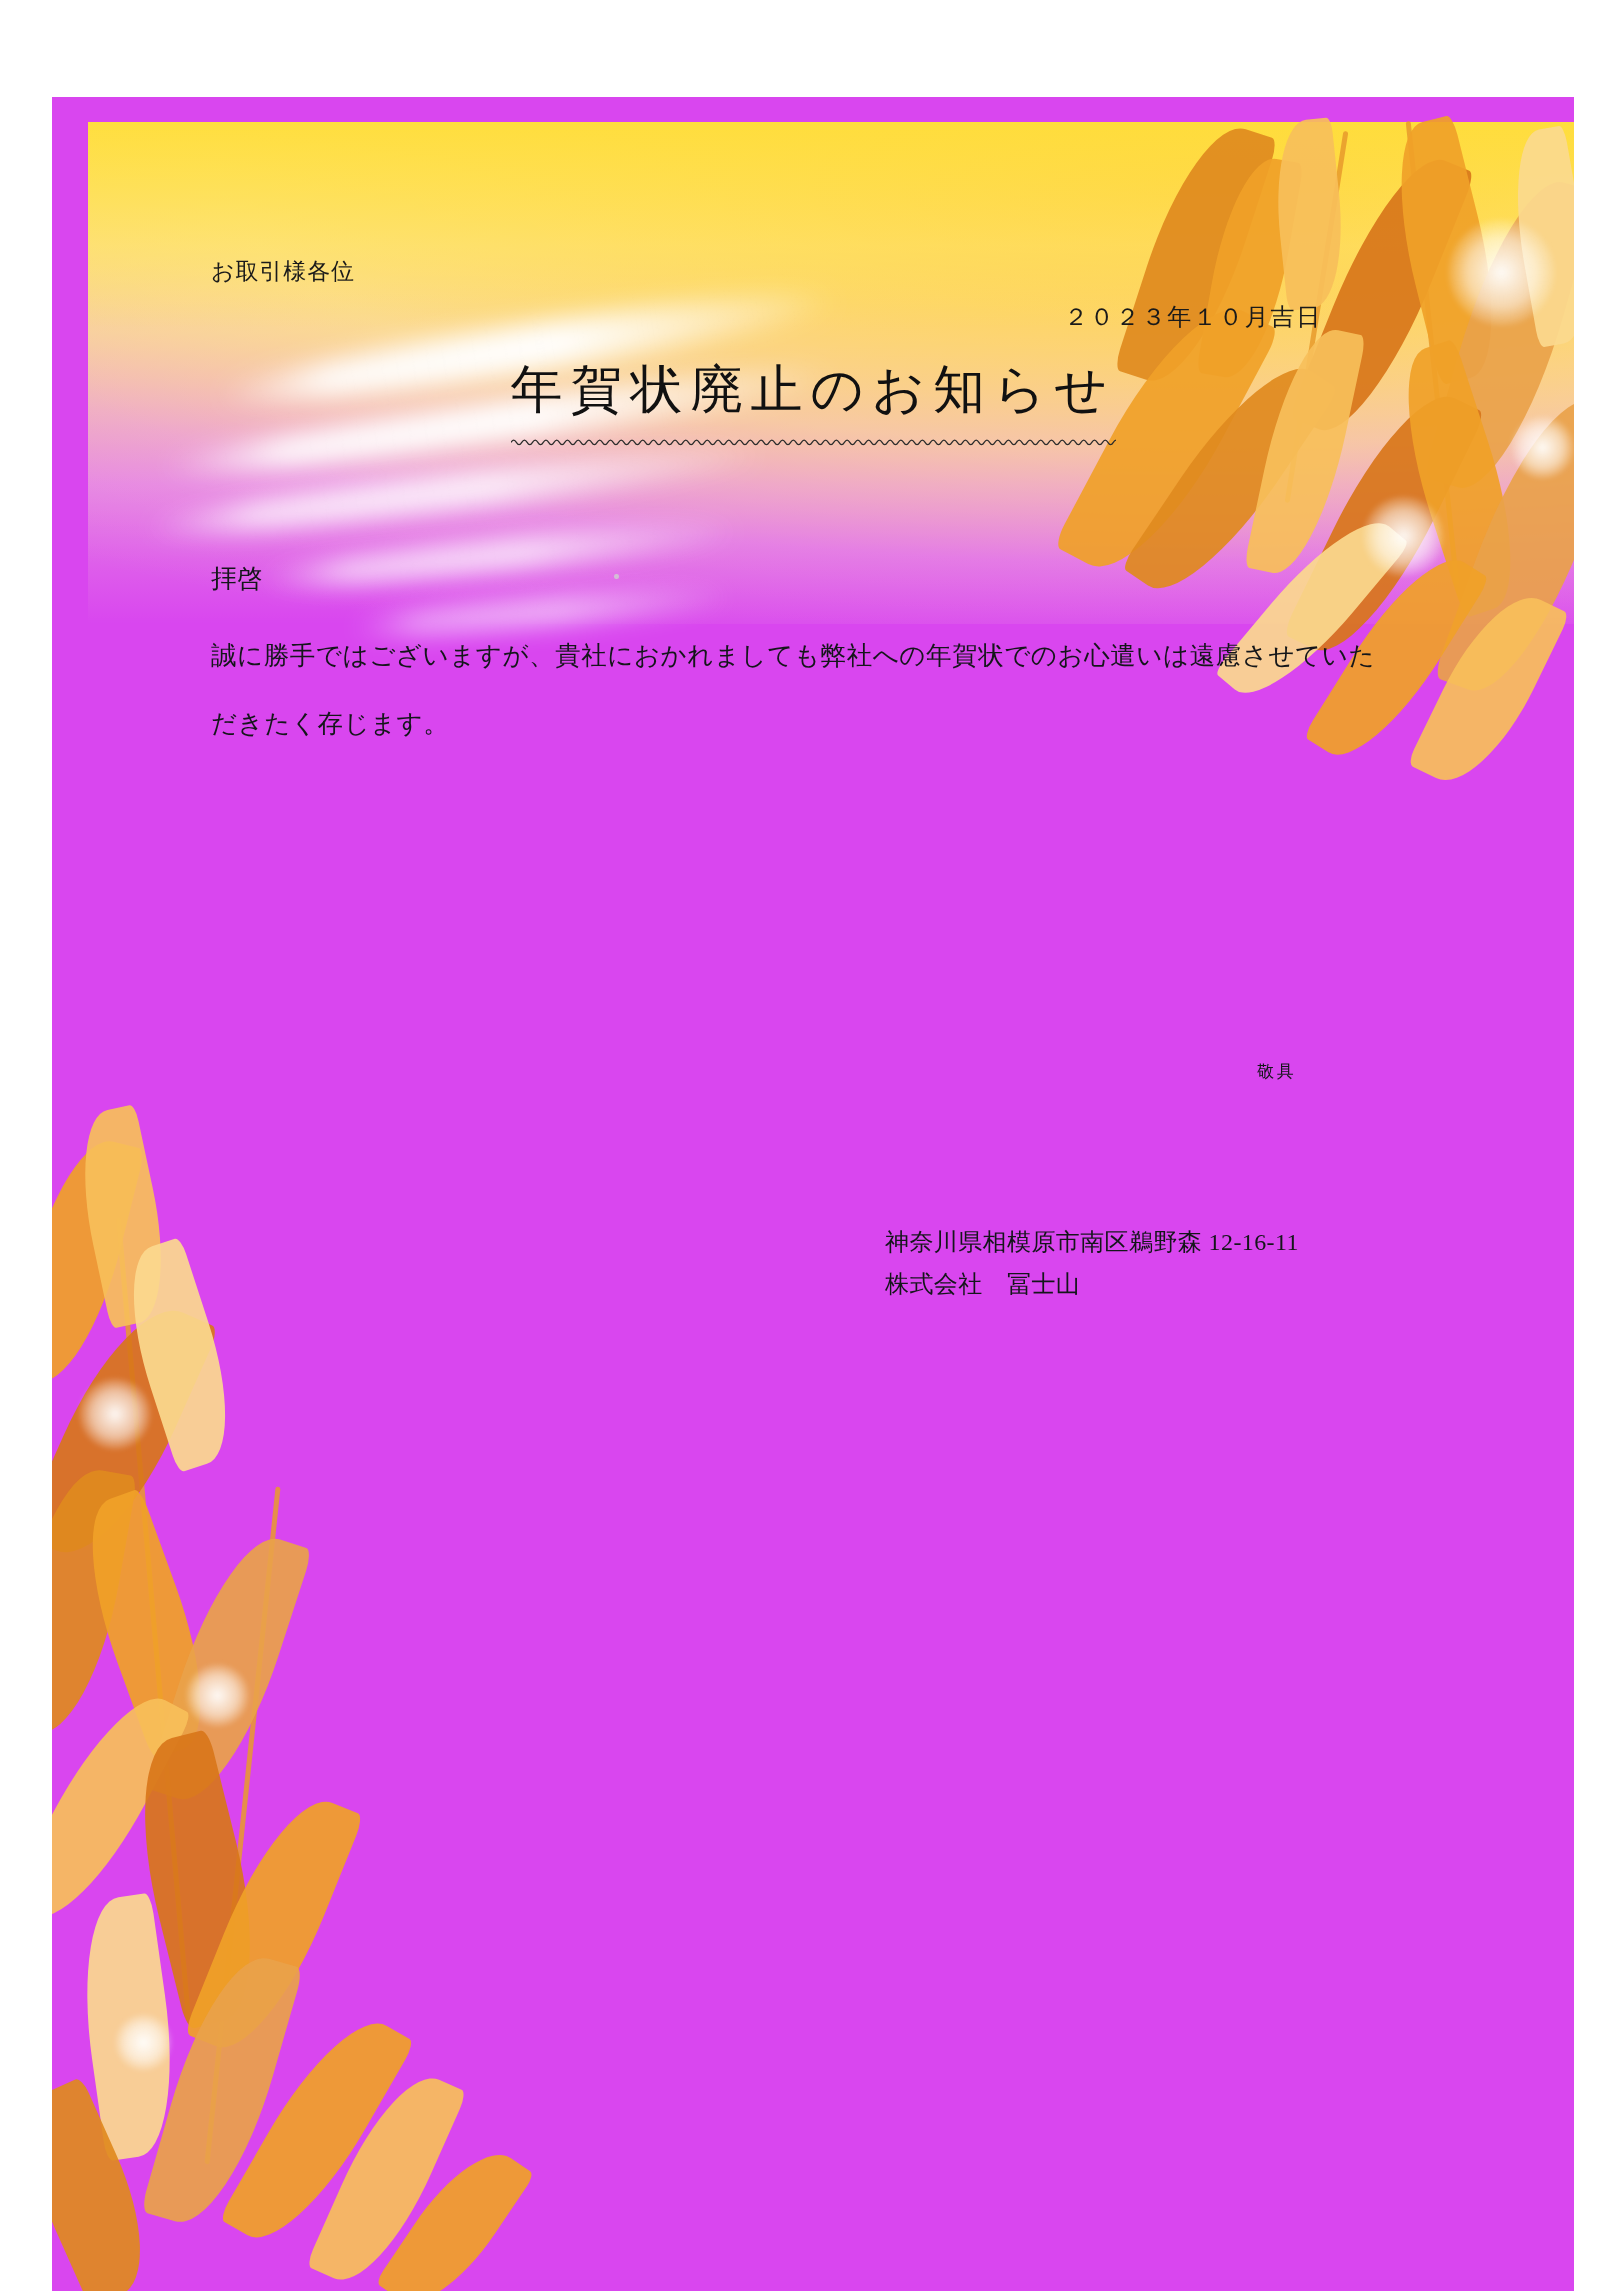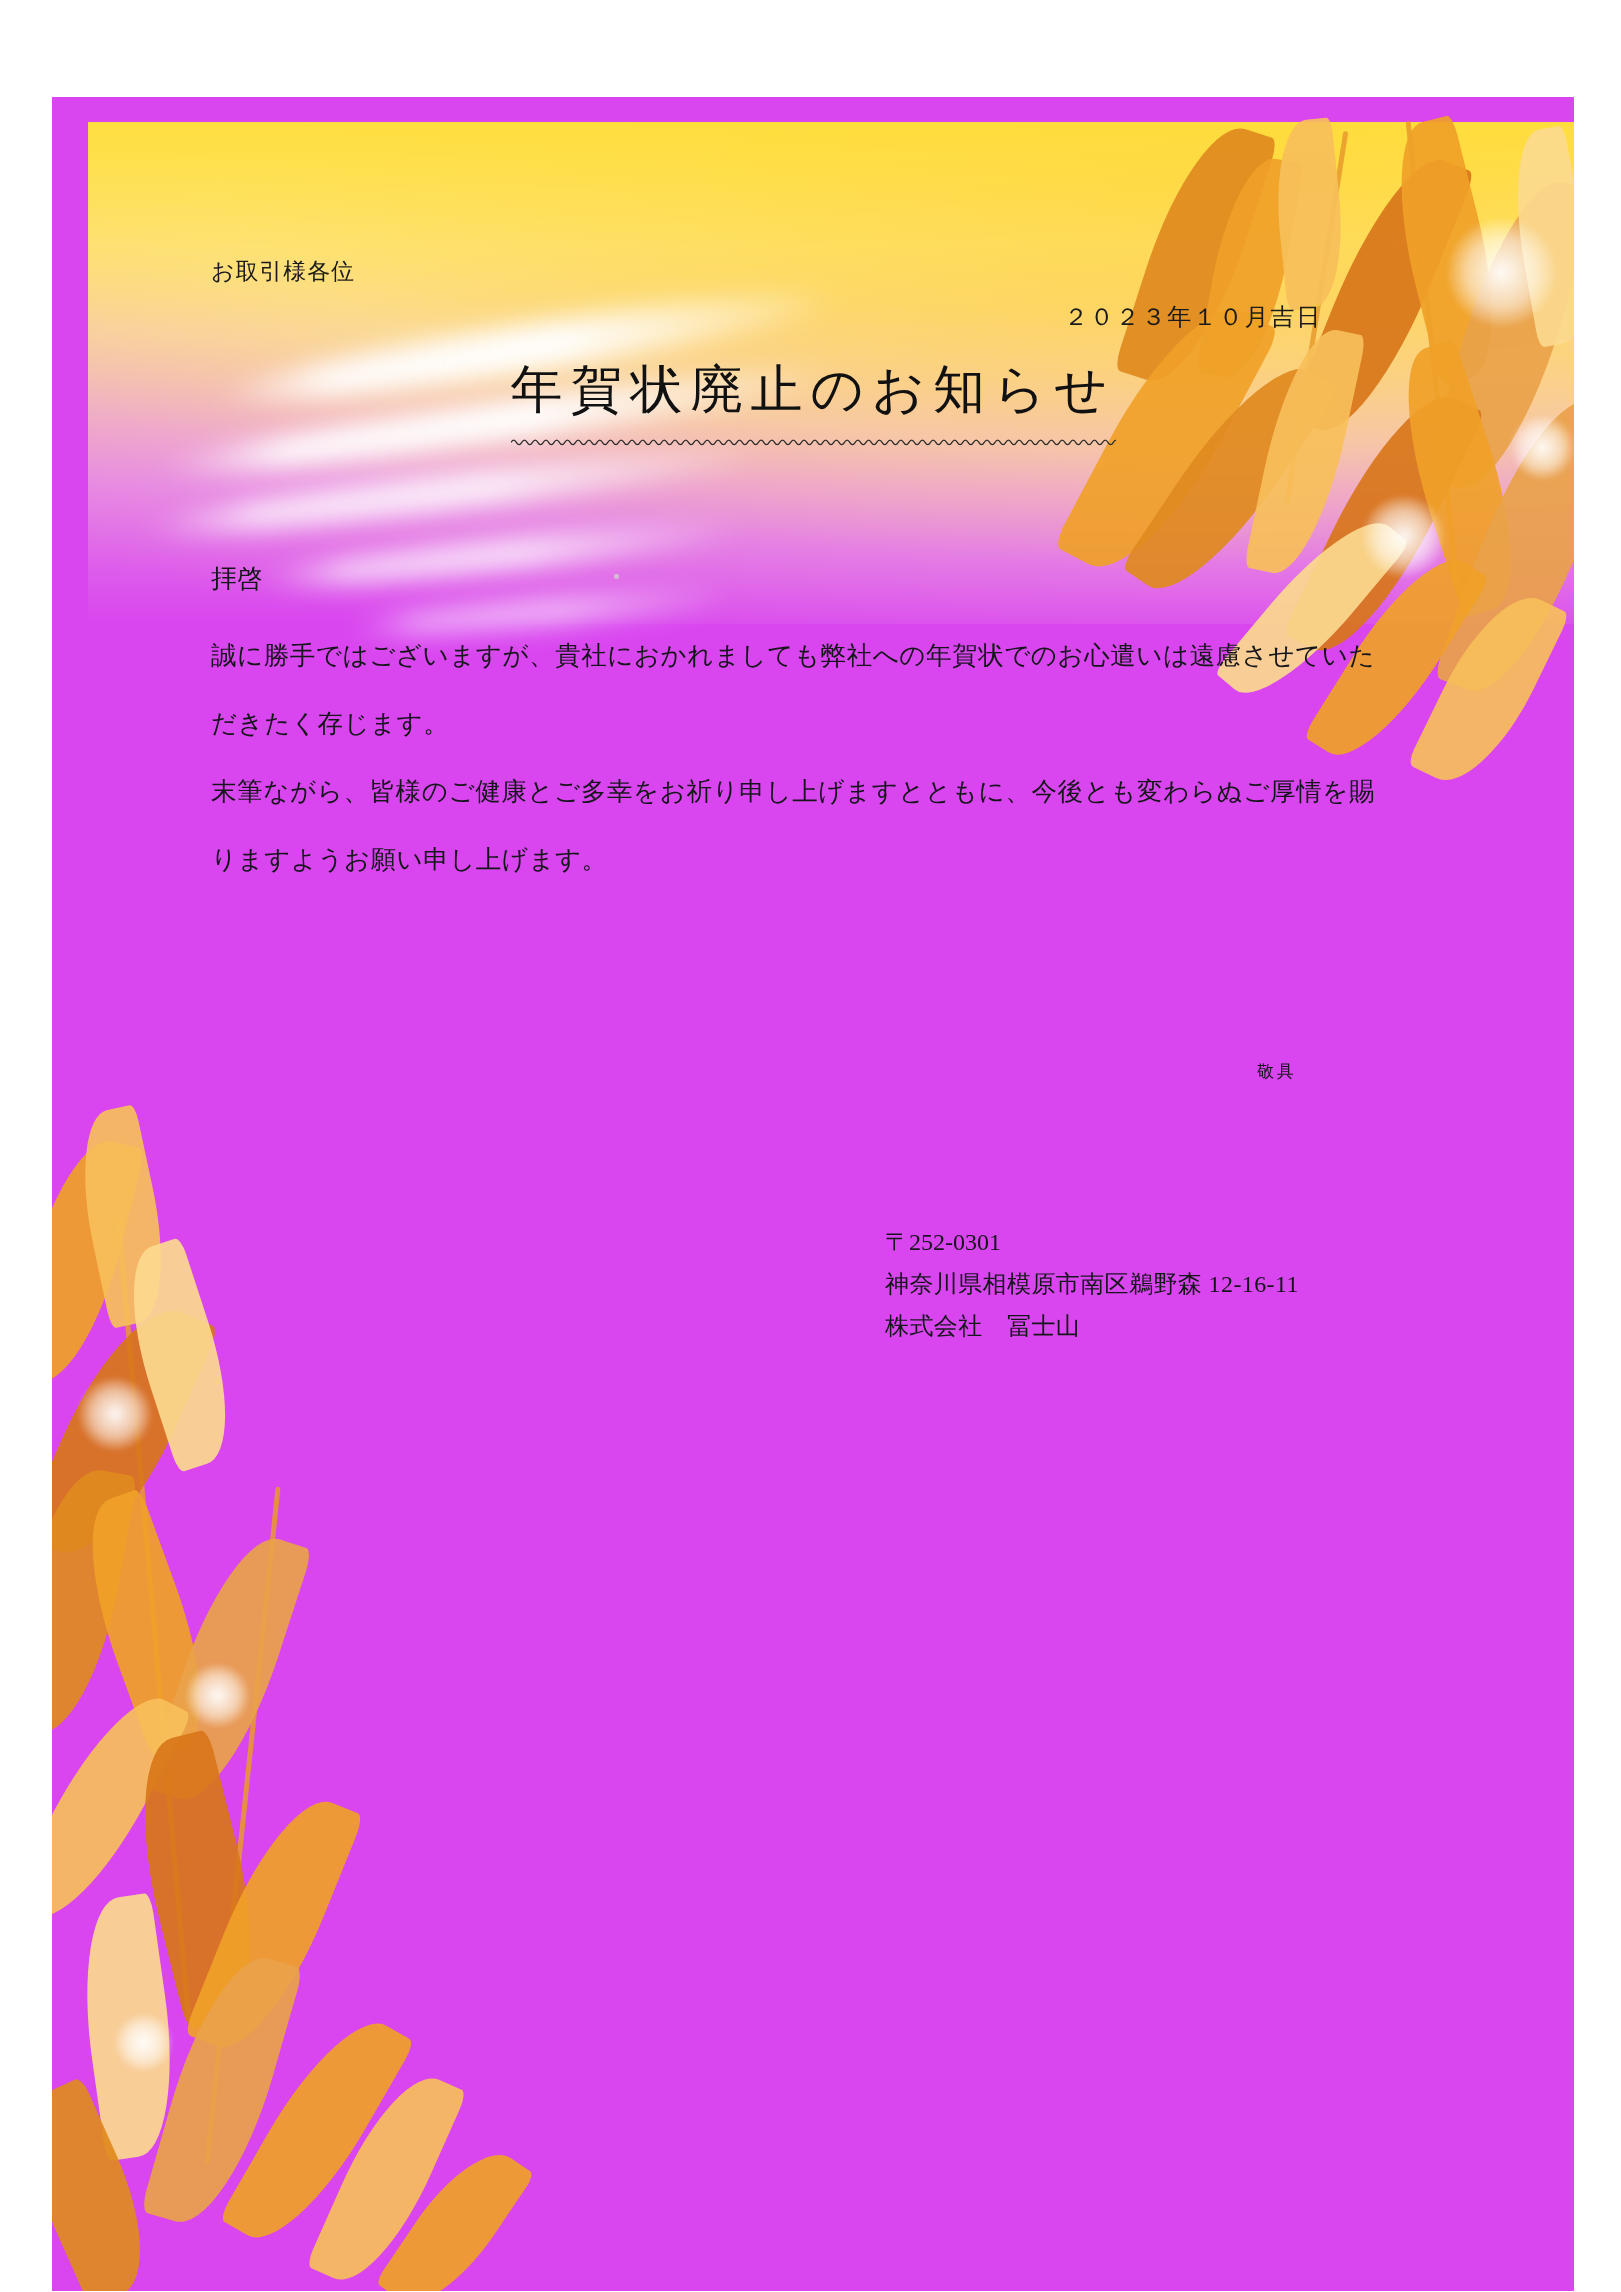--- a/index.html
+++ b/index.html
@@ -288,27 +288,25 @@
         <svg width="605" height="9" viewBox="0 0 675 10" xmlns="http://www.w3.org/2000/svg" aria-hidden="true">
           <path d="M0 6 Q3 1 6 6 T12 6 T18 6 T24 6 T30 6 T36 6 T42 6 T48 6 T54 6 T60 6 T66 6 T72 6 T78 6 T84 6 T90 6 T96 6 T102 6 T108 6 T114 6 T120 6 T126 6 T132 6 T138 6 T144 6 T150 6 T156 6 T162 6 T168 6 T174 6 T180 6 T186 6 T192 6 T198 6 T204 6 T210 6 T216 6 T222 6 T228 6 T234 6 T240 6 T246 6 T252 6 T258 6 T264 6 T270 6 T276 6 T282 6 T288 6 T294 6 T300 6 T306 6 T312 6 T318 6 T324 6 T330 6 T336 6 T342 6 T348 6 T354 6 T360 6 T366 6 T372 6 T378 6 T384 6 T390 6 T396 6 T402 6 T408 6 T414 6 T420 6 T426 6 T432 6 T438 6 T444 6 T450 6 T456 6 T462 6 T468 6 T474 6 T480 6 T486 6 T492 6 T498 6 T504 6 T510 6 T516 6 T522 6 T528 6 T534 6 T540 6 T546 6 T552 6 T558 6 T564 6 T570 6 T576 6 T582 6 T588 6 T594 6 T600 6 T606 6 T612 6 T618 6 T624 6 T630 6 T636 6 T642 6 T648 6 T654 6 T660 6 T666 6 T672 6 T678 6 T684 6 T690 6" fill="none" stroke="#2b2b2b" stroke-width="1.4"></path>
         </svg>
       </div>
 
       <div class="speck"></div>
 
       <div class="body">
         <p class="para first">拝啓</p>
         <p class="para">誠に勝手ではございますが、貴社におかれましても弊社への年賀状でのお心遣いは遠慮させていただきたく存じます。</p>
-        <p class="para">末筆ながら、皆様のご健康とご多幸をお祈り申し上げますとともに、今後とも変わらぬご厚情を賜りますようお願い申し上げます。</p>
       </div>
 
       <div class="closing">敬具</div>
 
       <div class="sender">
-        <div class="zip-mark">〒252-0301</div>
         <div>神奈川県相模原市南区鵜野森 12-16-11</div>
         <div>株式会社　冨士山</div>
       </div>
 
     </div>
   </div>
 </div>
 
 
 </body></html>

